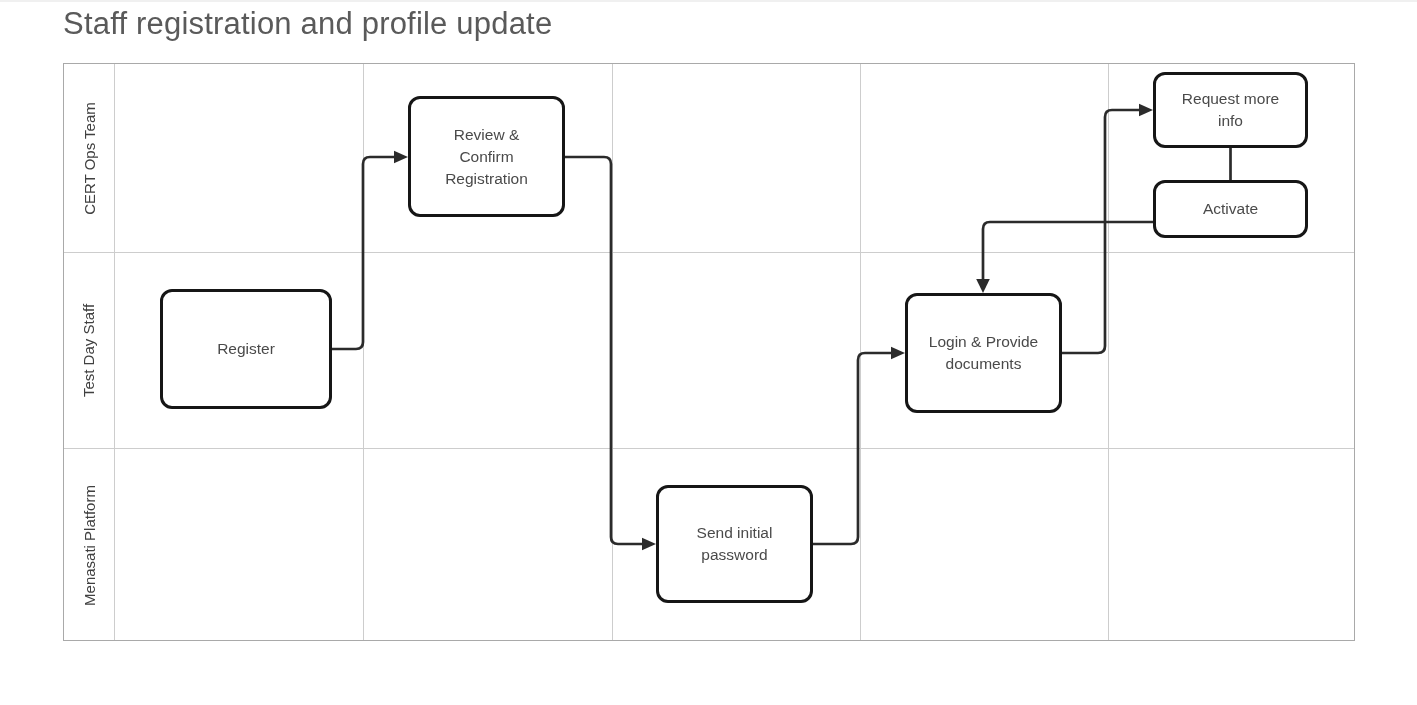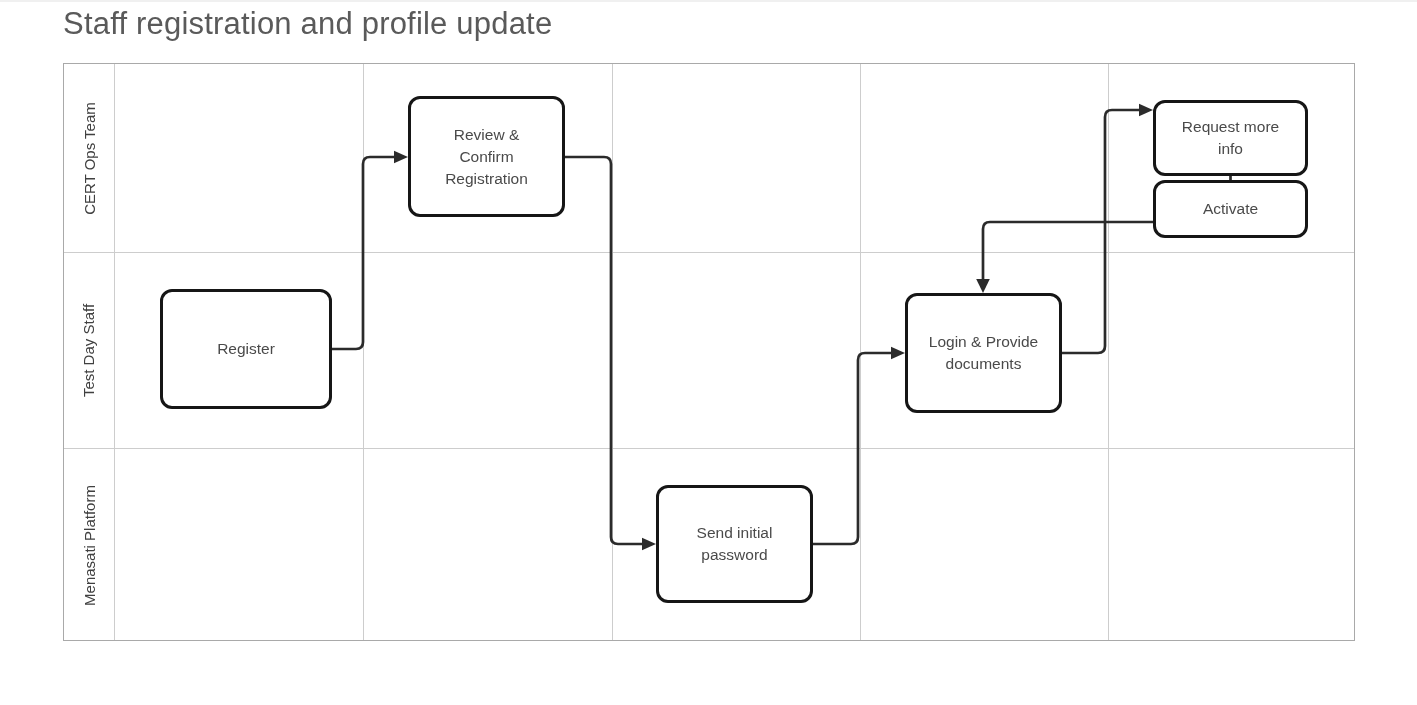--- a/index.html
+++ b/index.html
@@ -65,21 +65,21 @@
     border-radius: 12px;
     display: flex; align-items: center; justify-content: center;
     text-align: center;
     font-size: 15.5px; line-height: 22px;
     color: var(--node-text, #4a4a4a);
     padding: 0 30px;
     z-index: 3;
   }
   .pad-xl { padding: 0 37px; }
   .pad-l  { padding: 0 24px; }
-  .pad-m  { padding: 4px 20px; margin-top: 28px; }
+  .pad-m  { padding: 4px 20px; }
   .pad-s  { padding: 0 16px; }
 </style>
 </head>
 <body>
 
 <div class="page">
   <div class="top-strip"></div>
 
   <h1 class="diagram-title">Staff registration and profile update</h1>
 

